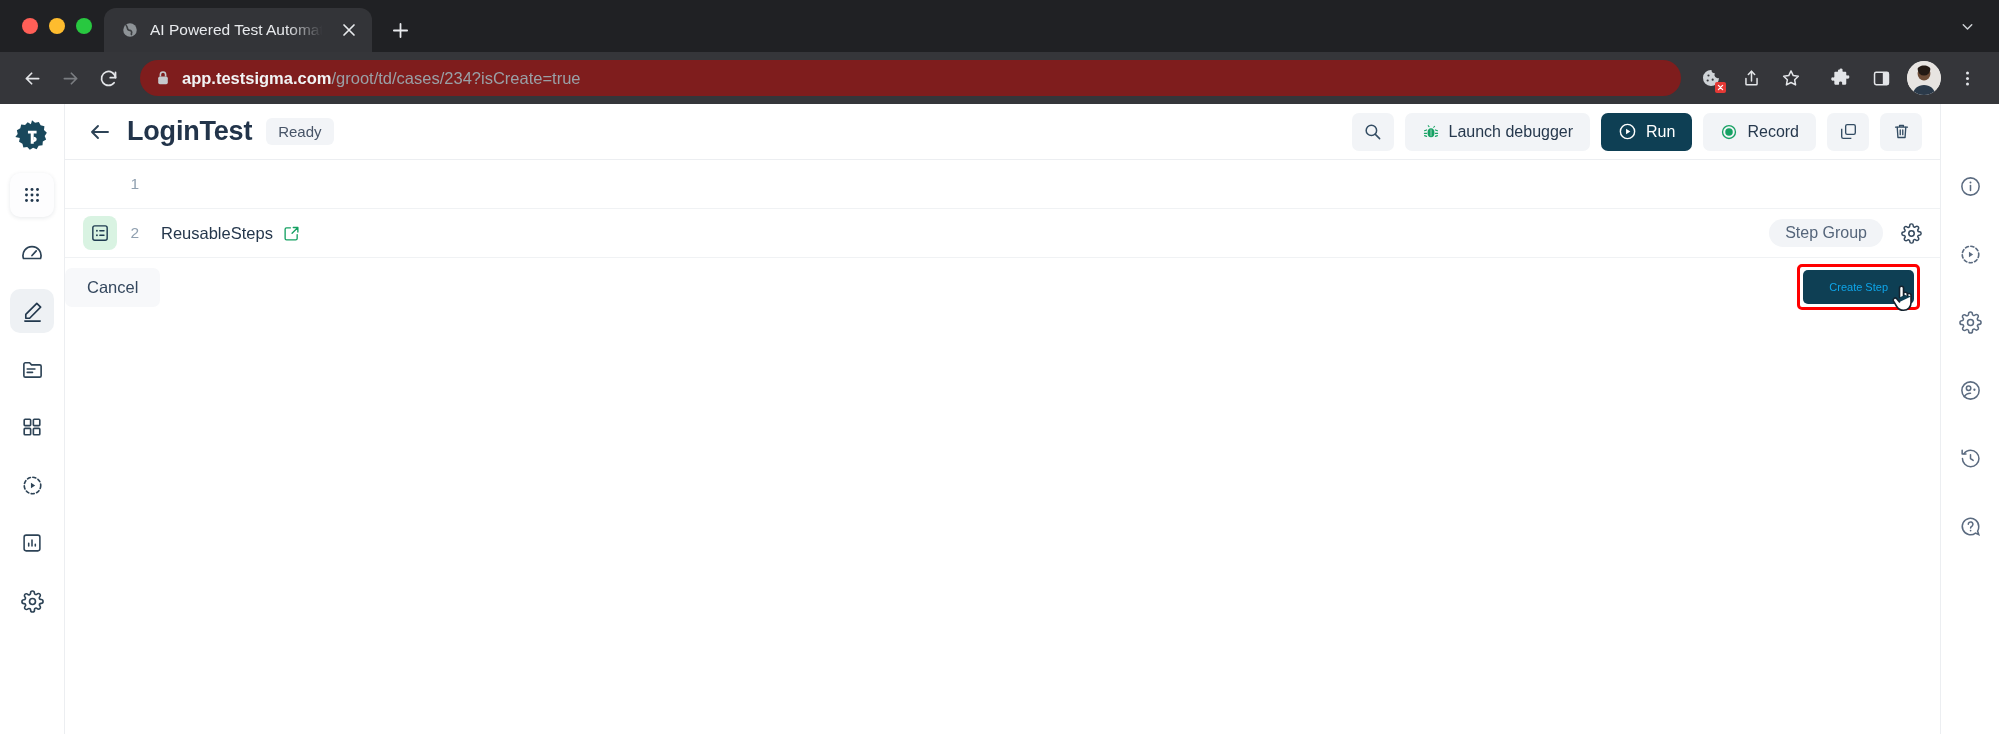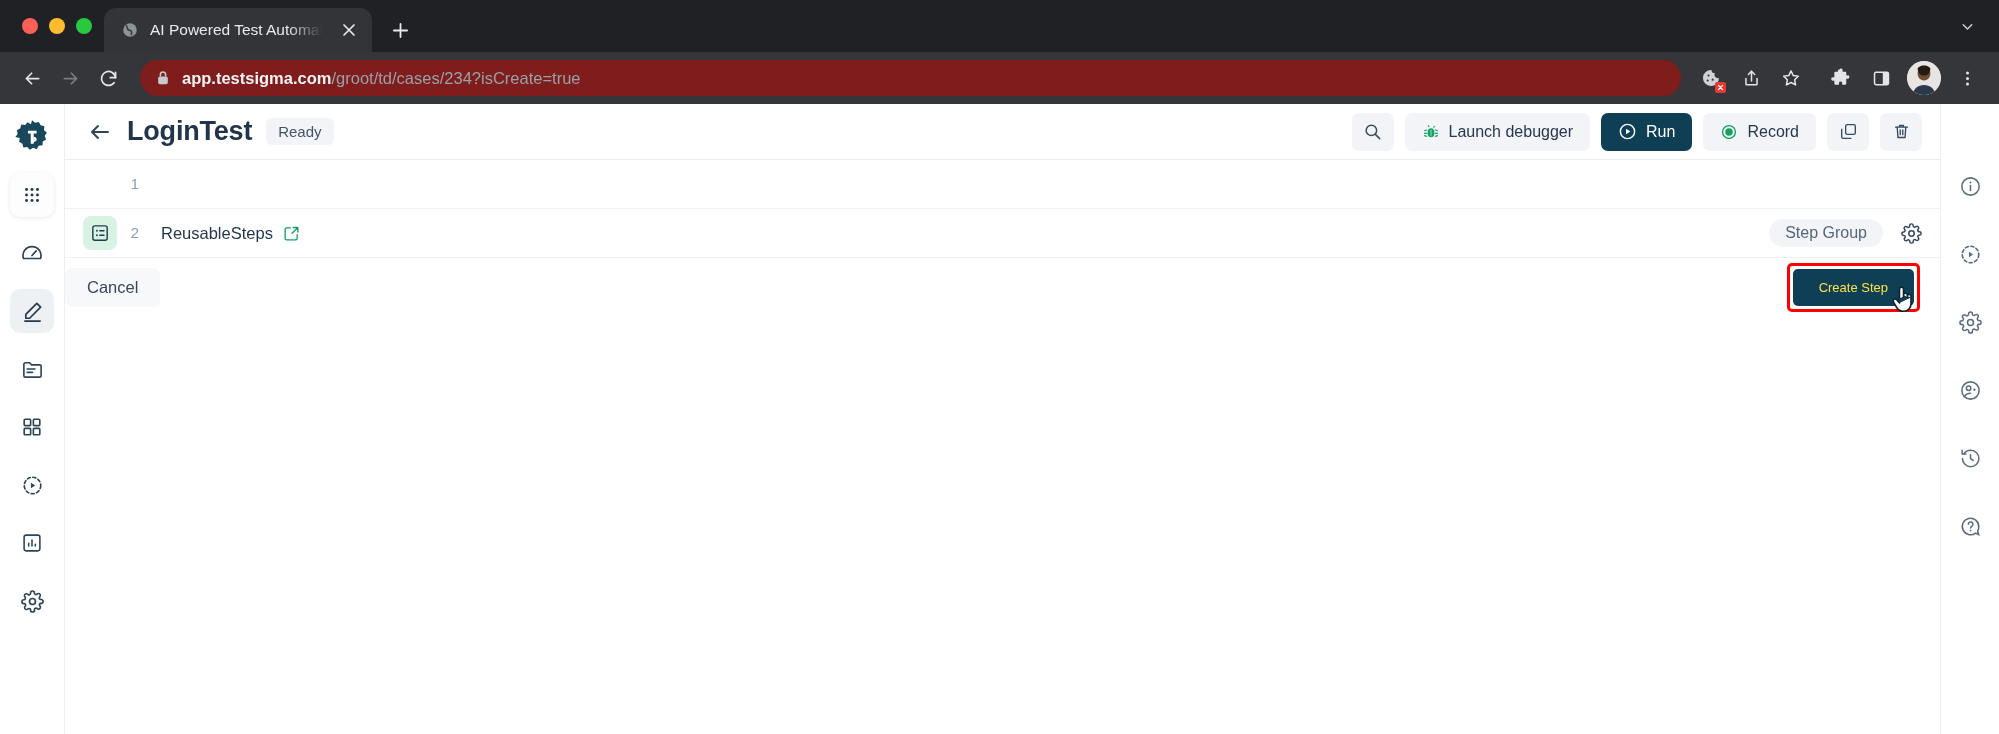--- a/index.html
+++ b/index.html
@@ -217,22 +217,22 @@
     margin-right: 22px;
   }
   .create-wrap {
     border: 3px solid #ff0000;
     border-radius: 5px;
     padding: 3px;
     display: inline-flex;
   }
   .create-btn {
     background: #0e3f54;
-    color: #fde047;
-    font-size: 13px;
+    color: #0ea5e9;
+    font-size: 11px;
     border-radius: 5px;
     padding: 11px 26px;
     position: relative;
     white-space: nowrap;
   }
   .cursor-hand { position: absolute; right: -4px; bottom: -12px; }
 
   .canvas { flex: 1; background: #ffffff; }
 
   .rightrail {

